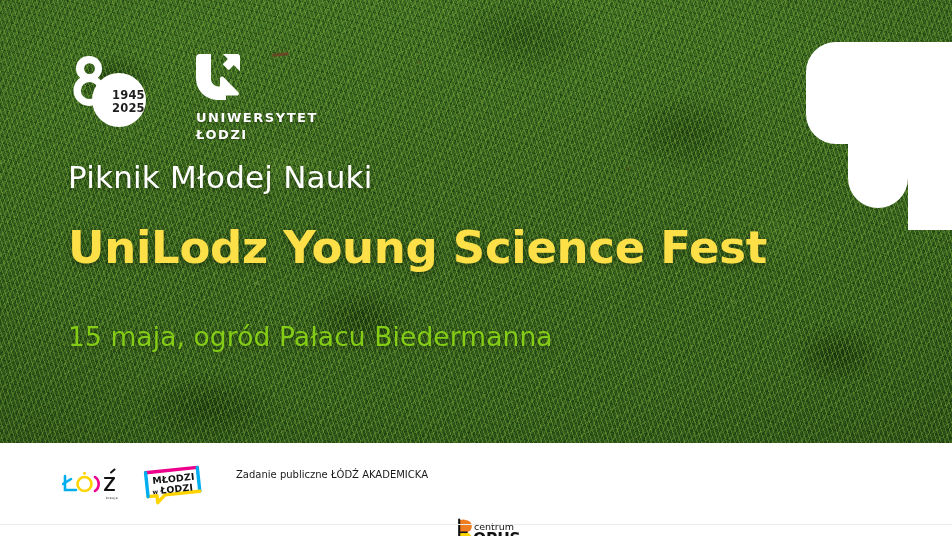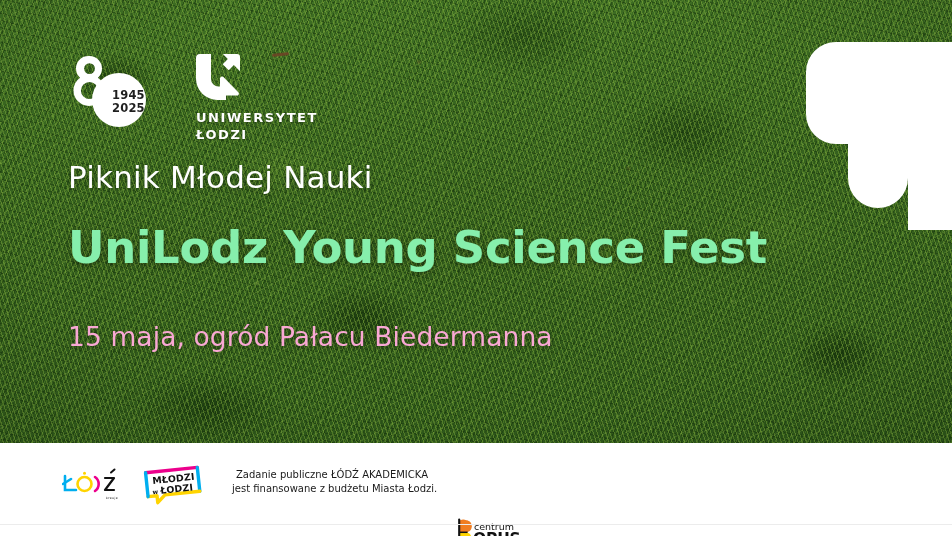--- a/index.html
+++ b/index.html
@@ -145,31 +145,31 @@
     color: #ffffff;
     font-family: "DejaVu Sans", sans-serif;
     font-size: 31px;
     font-weight: 400;
     letter-spacing: 0.2px;
     line-height: 1.1;
     text-shadow: 0 2px 5px rgba(0,0,0,0.35);
     margin: 0;
   }
   .title {
-    color: #86efac;
+    color: #fde047;
     font-family: "DejaVu Sans", sans-serif;
     font-size: 45px;
     font-weight: bold;
     letter-spacing: -0.3px;
     line-height: 1.08;
     text-shadow: 0 2px 7px rgba(0,0,0,0.38);
     margin: 30px 0 0 0;
   }
   .subtitle {
-    color: #f9a8d4;
+    color: #84cc16;
     font-family: "DejaVu Sans", sans-serif;
     font-size: 26.5px;
     font-weight: 400;
     letter-spacing: 0.1px;
     line-height: 1.1;
     text-shadow: 0 2px 5px rgba(0,0,0,0.35);
     margin: 49px 0 8px 0;
   }
 
   
@@ -327,21 +327,20 @@
 
         <text x="11" y="17" fill="#111111" font-family="DejaVu Sans, sans-serif" font-size="9.4" font-weight="bold" letter-spacing="0.2">MŁODZI</text>
         <text x="10" y="27" fill="#111111" font-family="DejaVu Sans, sans-serif" font-size="6" font-weight="bold">w</text>
         <text x="18" y="27.5" fill="#111111" font-family="DejaVu Sans, sans-serif" font-size="9.4" font-weight="bold" letter-spacing="0.2">ŁODZI</text>
       </g>
     </svg>
   </div>
 
   <div class="f-funding">
     <span>Zadanie publiczne ŁÓDŹ AKADEMICKA</span>
-    <span>jest finansowane z budżetu Miasta Łodzi.</span>
   </div>
 
   <div class="f-logo-opus">
     <svg viewBox="0 0 82 30" width="82" height="30" aria-hidden="true">
 
       <path d="M3 3.5 a6.5 6.5 0 0 1 6.5 -0.0 h1.0 v11.5 h-7.5 z" fill="#f07d20"></path>
       <path d="M3 3.5 h7.5 a6 6 0 0 1 0 11.5 h-7.5 z" fill="#f07d20"></path>
       <path d="M3 15.5 h7.2 a6 6 0 0 1 0 11.5 h-7.2 z" fill="#ffd400"></path>
       <path d="M2.2 2.6 v24.8" fill="none" stroke="#111111" stroke-width="2.1" stroke-linecap="round"></path>
       <path d="M3 15.3 h7.6" fill="none" stroke="#111111" stroke-width="1.5"></path>

